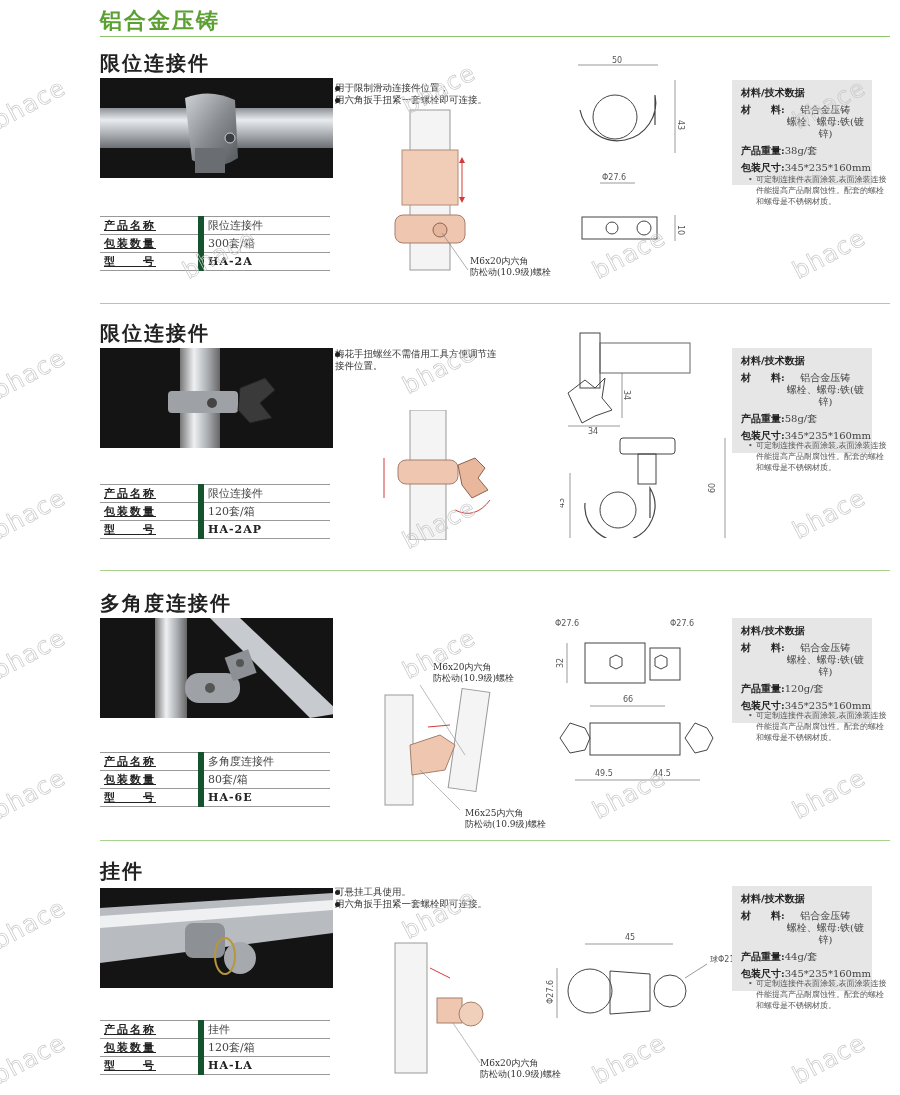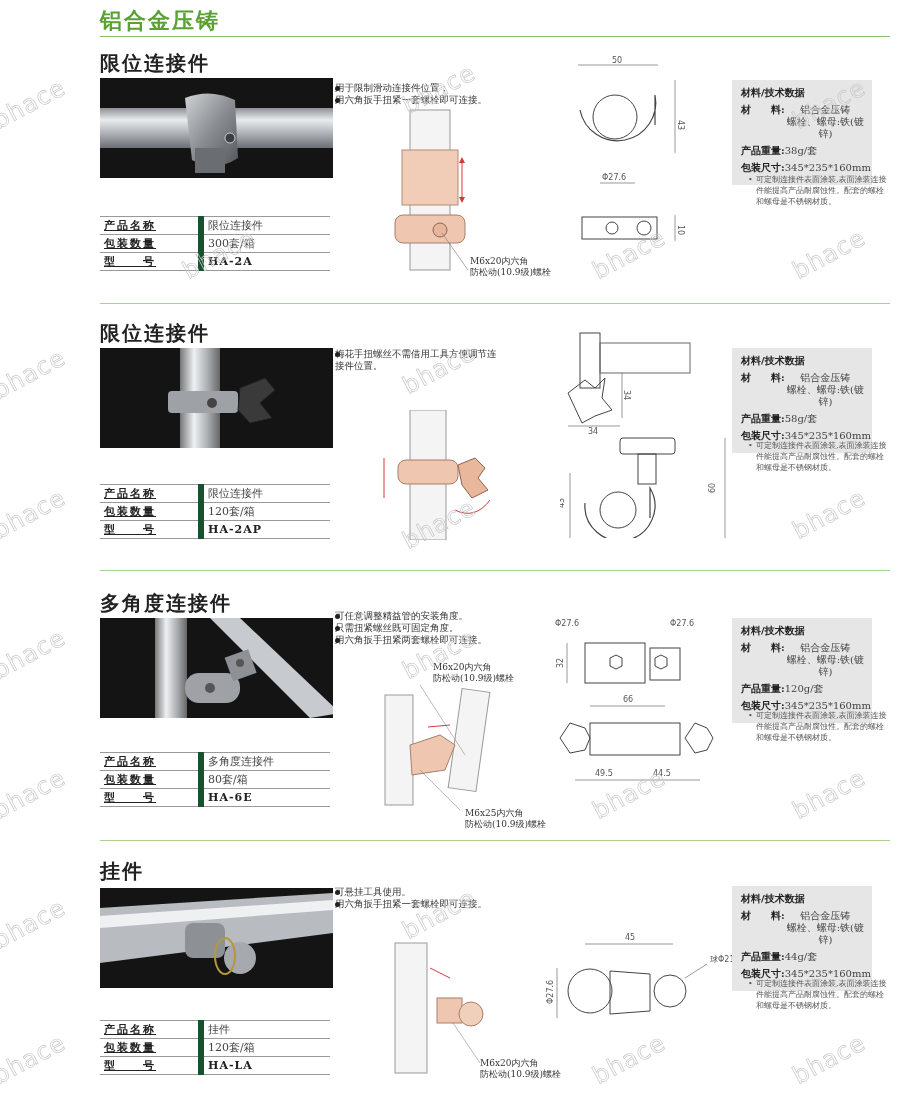--- a/index.html
+++ b/index.html
@@ -228,25 +228,20 @@
     <tr>
           <td class="k">包装数量</td>
           <td class="v">80套/箱</td>
         </tr>
     <tr>
           <td class="k">型　　号</td>
           <td class="v model">HA-6E</td>
         </tr>
   </tbody>
     </table>
-  <ul class="bullets" style="top:20px;">
-    <li>可任意调整精益管的安装角度。</li>
-    <li>只需扭紧螺丝既可固定角度。</li>
-    <li>用六角扳手扭紧两套螺栓即可连接。</li>
-  </ul>
   <div class="callout" style="left:433px;top:72px;">
     <div>M6x20内六角</div>
     <div>防松动(10.9级)螺栓</div>
   </div>
   <svg class="drawing" style="left:380px;top:95px;" width="130" height="125">
     <rect x="5" y="10" width="28" height="110" fill="#f4f4f4" stroke="#999"></rect>
     <rect x="75" y="5" width="28" height="100" fill="#f4f4f4" stroke="#999" transform="rotate(8 89 55)"></rect>
     <path d="M30 60 L60 50 L75 60 L65 85 L32 90 Z" fill="#efc7b0" stroke="#a67f6b"></path>
     <line x1="48" y1="42" x2="70" y2="40" stroke="#d43a3a"></line>
     <line x1="40" y1="0" x2="85" y2="70" stroke="#777" stroke-width=".5"></line>

